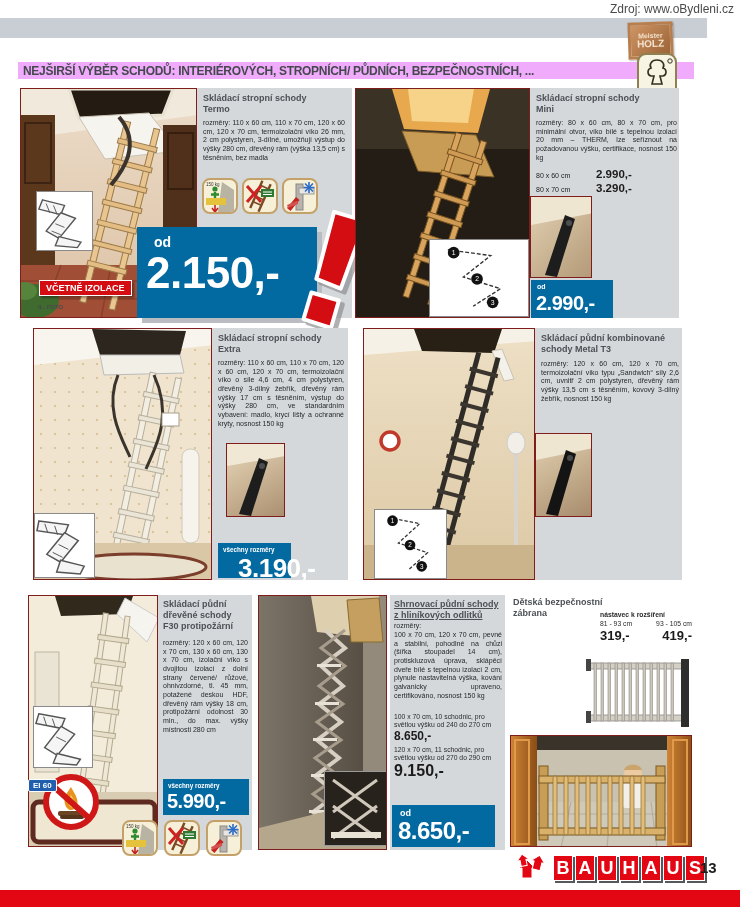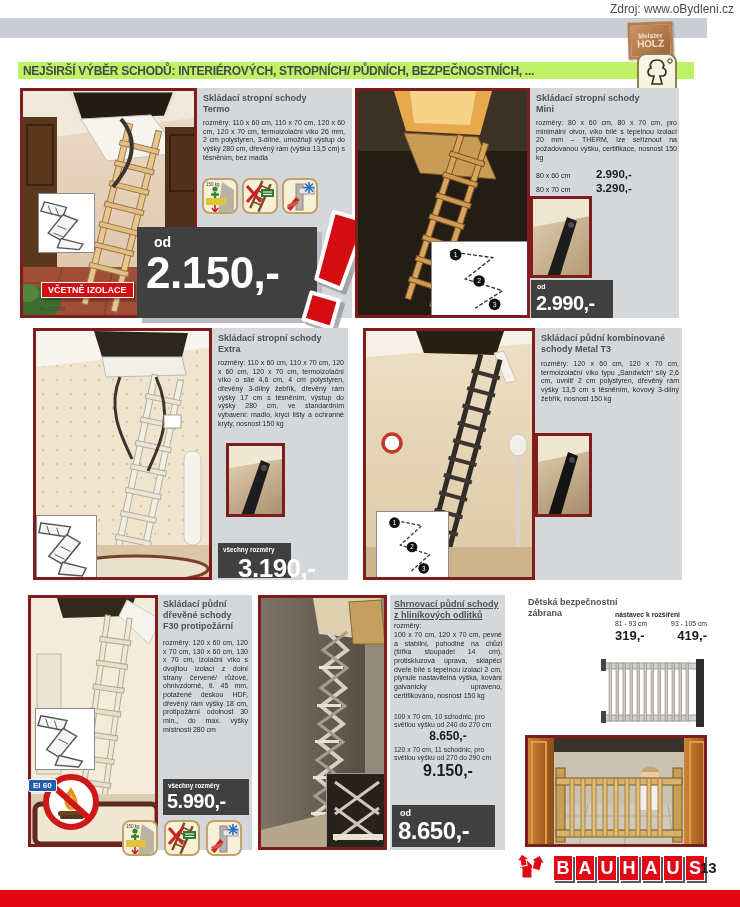--- a/index.html
+++ b/index.html
@@ -1,54 +1,54 @@
 <!DOCTYPE html>
 <html><head>
 <meta charset="utf-8">
 <style>
   html,body{margin:0;padding:0;}
   body{width:740px;height:907px;position:relative;background:#fff;
        font-family:"Liberation Sans",sans-serif;overflow:hidden;color:#222;}
   .abs{position:absolute;}
-  .photo{position:absolute;overflow:hidden;border:3px solid #7f1d1d;background:#ddd;box-sizing:border-box;}
+  .photo{position:absolute;overflow:hidden;border:1px solid #7f1d1d;background:#ddd;box-sizing:border-box;}
   .graycol{position:absolute;background:#d5d8db;}
   .ptitle{position:absolute;margin:0;font-weight:bold;font-size:9px;line-height:1.2;color:#4c5156;}
   .pdesc{position:absolute;margin:0;font-size:7px;line-height:1.24;color:#26282a;text-align:justify;}
-  .pricebox{position:absolute;background:#404040;color:#fff;box-sizing:border-box;}
+  .pricebox{position:absolute;background:#0369a1;color:#fff;box-sizing:border-box;}
   .pricebox .note{display:block;font-weight:bold;}
   .bigprice{font-weight:bold;letter-spacing:-0.5px;line-height:1;}
   .inset{position:absolute;background:#fff;border:1px solid #8a8a8a;box-sizing:border-box;}
   .cert-icon{position:absolute;width:36px;height:36px;border-radius:8px;background:#f7f0d9;
              border:2px solid #c3a169;box-sizing:border-box;overflow:hidden;}
   .redbadge{position:absolute;background:#d30d12;color:#fff;font-weight:bold;font-size:9px;
             padding:2px 6px;border:1px solid #fff;box-shadow:2px 2px 2px rgba(0,0,0,.35);white-space:nowrap;}
   .vrow{display:flex;align-items:baseline;margin-bottom:2px;}
   .vrow .lbl{font-size:7px;width:60px;flex:none;}
   .vrow .prc{font-size:11.5px;font-weight:bold;color:#1b1b1b;}
-  .specprice{font-size:13px;font-weight:bold;color:#1b1b1b;line-height:1.05;margin:1px 0 3px 0;text-align:center;}
+  .specprice{font-size:13px;font-weight:bold;color:#1b1b1b;line-height:1.05;margin:1px 0 3px 0;}
   .speclabel{font-size:6.8px;color:#2a2a2a;line-height:1.2;}
   .tile{width:20px;height:26px;background:#e30613;border:1px solid #fff;box-shadow:2px 2px 0 #55585c;
         color:#fff;font-weight:bold;font-size:18px;display:flex;align-items:center;justify-content:center;
         margin-right:2px;box-sizing:border-box;}
 </style>
 </head>
 <body>
 
 <div class="abs" style="right:6px;top:2px;font-size:12px;color:#4b4b4b;">Zdroj: www.oBydleni.cz</div>
 
 <div class="abs" style="left:0;top:18px;width:707px;height:20px;background:#c9ced4;"></div>
 
 <div class="abs" style="left:628px;top:22px;width:45px;height:37px;background:linear-gradient(135deg,#cf9463,#9a6336);
             border:3px solid #b87e4e;box-sizing:border-box;transform:rotate(-2deg);
             display:flex;flex-direction:column;align-items:center;justify-content:center;box-shadow:1px 1px 2px rgba(0,0,0,.3);">
   <span style="font-size:7px;font-weight:bold;color:#f3e2cd;line-height:1;">Meister</span>
   <span style="font-size:10px;font-weight:bold;color:#f3e2cd;line-height:1;">HOLZ</span>
 </div>
 
-<div class="abs" style="left:18px;top:62px;width:676px;height:17px;background:#bef264;">
+<div class="abs" style="left:18px;top:62px;width:676px;height:17px;background:#f0abfc;">
   <span style="position:absolute;left:5px;top:2px;font-size:12px;font-weight:bold;color:#45494d;letter-spacing:-0.3px;white-space:nowrap;">NEJŠIRŠÍ VÝBĚR SCHODŮ: INTERIÉROVÝCH, STROPNÍCH/ PŮDNÍCH, BEZPEČNOSTNÍCH, ...</span>
 </div>
 
 <div class="abs" style="left:637px;top:53px;width:40px;height:51px;background:#f8f4e4;border:2px solid #8f8050;
             border-radius:9px;box-sizing:border-box;text-align:center;">
   <svg width="36" height="30" viewBox="0 0 36 30" style="margin-top:2px;">
     <path d="M18,3 C12,3 10,8 12,11 C8,12 8,18 12,19 L15,19 L13,27 L23,27 L21,19 L24,19 C28,18 28,12 24,11 C26,8 24,3 18,3 Z" fill="none" stroke="#33301f" stroke-width="1.6"></path>
     <circle cx="31" cy="4" r="2.2" fill="none" stroke="#33301f" stroke-width="1"></circle>
   </svg>
   <div style="font-size:9px;font-weight:bold;color:#33301f;margin-top:-2px;">FSC</div>
@@ -461,21 +461,21 @@
     <div class="specprice" style="font-size:12px;">8.650,-</div>
     <div class="speclabel">120 x 70 cm, 11 schodnic, pro světlou výšku od 270 do 290 cm</div>
     <div class="specprice" style="font-size:16px;">9.150,-</div>
   </div>
   <div class="pricebox" style="left:134px;top:210px;width:103px;height:42px;">
     <span class="note" style="position:absolute;left:8px;top:3px;font-size:9px;">od</span>
     <span class="bigprice" style="position:absolute;left:6px;top:14px;font-size:24px;">8.650,-</span>
   </div>
 </section>
 
-<section class="abs" style="left:510px;top:595px;width:182px;height:277px;margin-left:15px;">
+<section class="abs" style="left:510px;top:595px;width:182px;height:277px;">
   <h3 class="ptitle" style="left:3px;top:2px;width:115px;">Dětská bezpečnostní zábrana</h3>
   <div class="abs" style="left:90px;top:16px;width:92px;">
     <div class="speclabel" style="font-weight:bold;">nástavec k rozšíření</div>
     <div style="display:flex;justify-content:space-between;margin-top:1px;">
       <span class="speclabel">81 - 93 cm</span>
       <span class="speclabel">93 - 105 cm</span>
     </div>
     <div style="display:flex;justify-content:space-between;">
       <span class="specprice">319,-</span>
       <span class="specprice">419,-</span>

